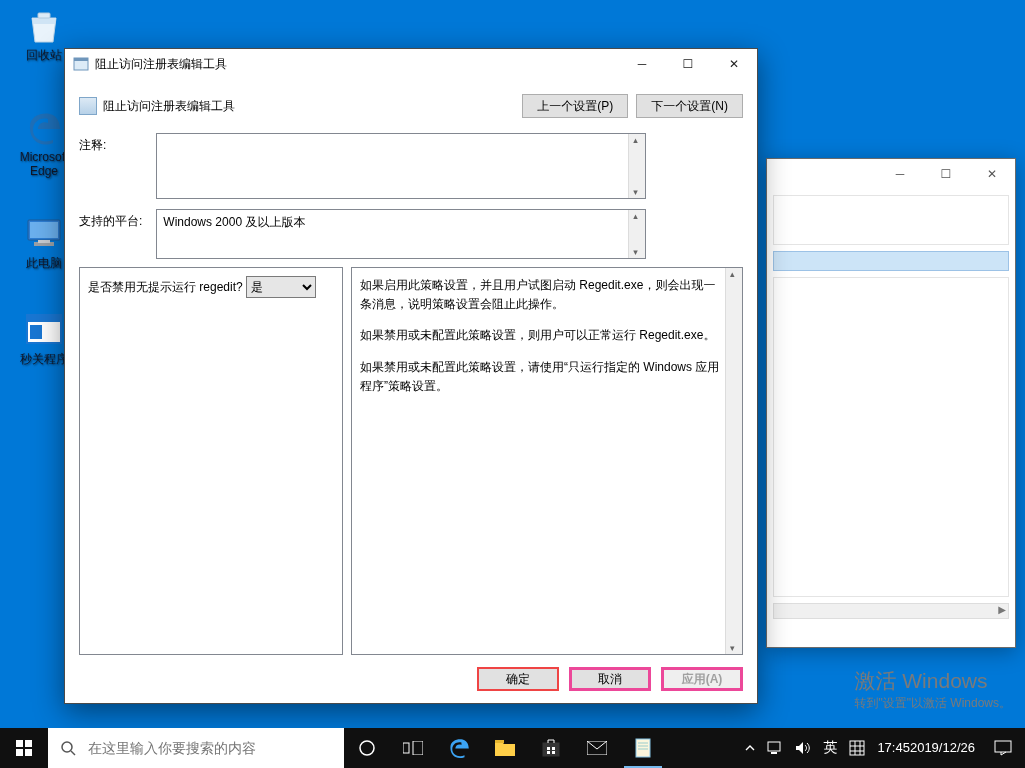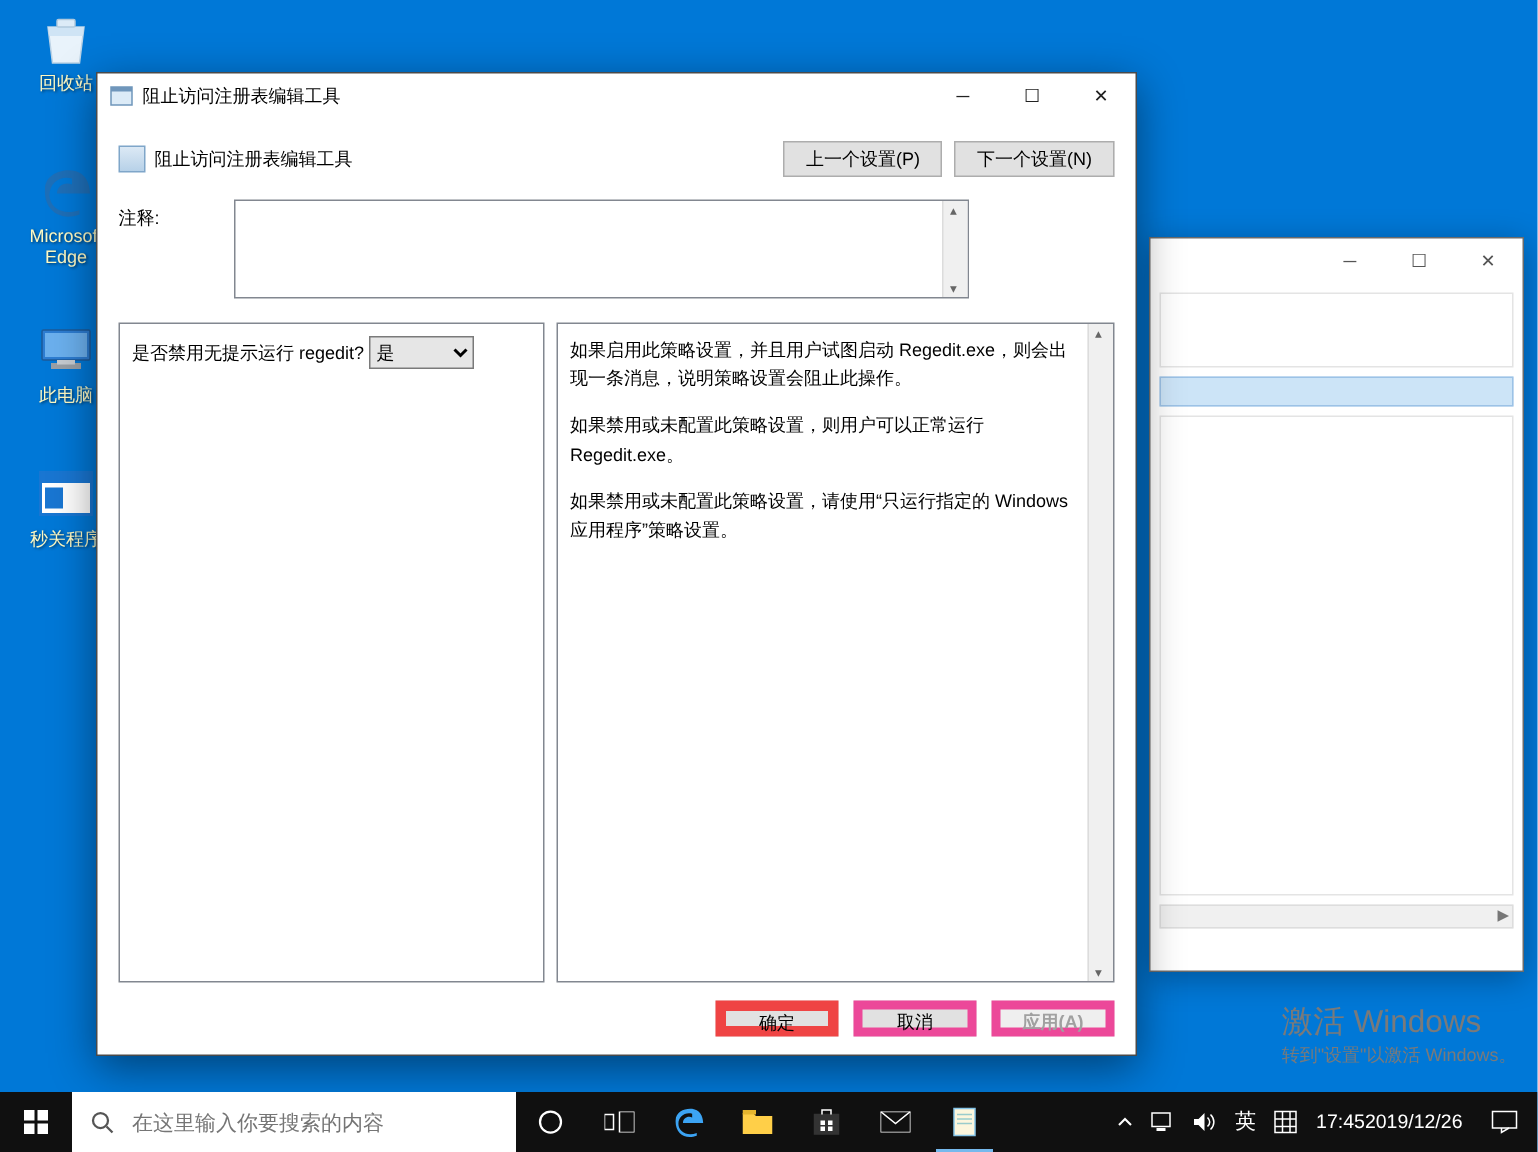--- a/index.html
+++ b/index.html
@@ -1,20 +1,20 @@
 <!DOCTYPE html>
 <html><head>
 <meta charset="utf-8">
 <style>
   * { box-sizing: border-box; margin: 0; padding: 0; font-family: "Microsoft YaHei", "Segoe UI", Tahoma, sans-serif; }
   html, body { width: 1025px; height: 768px; overflow: hidden; }
   body { background: #0078d7; position: relative; font-size: 12px; }
 
   
-  .desktop-icon { position: absolute; width: 72px; text-align: center; color: #fef9c3; font-size: 12px; }
+  .desktop-icon { position: absolute; width: 72px; text-align: center; color: #0f172a; font-size: 12px; }
   .desktop-icon .di-img { width: 40px; height: 40px; margin: 0 auto 2px; display:flex; align-items:center; justify-content:center; }
   .desktop-icon .di-label { text-shadow: 1px 1px 2px rgba(0,0,0,.6); line-height:1.2; }
 
   .recycle-svg { width:40px; height:40px; }
   .edge-svg { width:36px; height:36px; }
   .thispc-svg { width:40px; height:36px; }
   .app-svg { width:38px; height:38px; }
 
   
   .bg-window { position: absolute; left: 766px; top: 158px; width: 250px; height: 490px; background: #fff; border: 1px solid #6b6b6b; box-shadow: 0 4px 20px rgba(0,0,0,.3); }
@@ -54,29 +54,29 @@
   .textpane { display:inline-block; border:1px solid #828790; background:#fff; position:relative; }
   .textpane .tp-inner { padding:4px 6px; font-size:12px; overflow:auto; height:100%; }
   .scroll-v { position:absolute; right:0; top:0; bottom:0; width:17px; background:#f0f0f0; border-left:1px solid #dcdcdc; }
   .scroll-v::before{content:"▴"; position:absolute; top:1px; left:4px; font-size:9px; color:#666;}
   .scroll-v::after{content:"▾"; position:absolute; bottom:1px; left:4px; font-size:9px; color:#666;}
 
   .section-labels { display:flex; margin-top:10px; font-size:12px; }
   .section-labels .sl1 { width:268px; }
 
   .lower { display:flex; flex:1; margin-top:6px; gap:8px; min-height:0; }
-  .options-pane { width:284px; border:1px solid #828790; padding:8px; font-size:12px; }
+  .options-pane { width:264px; border:1px solid #828790; padding:8px; font-size:12px; }
   .options-pane select { font-size:12px; height:22px; width:70px; border:1px solid #7a7a7a; background:#e6e6e6; }
   .help-pane { flex:1; border:1px solid #828790; position:relative; }
   .help-pane .hp-inner { padding:8px 22px 8px 8px; font-size:12px; line-height:1.6; }
   .help-pane p { margin-bottom:12px; }
 
   .dialog-buttons { display:flex; justify-content:flex-end; gap:10px; padding-top:12px; }
-  .dlg-btn { width:82px; height:24px; font-size:12px; border:6px solid #ec4899; background:#e1e1e1; cursor:pointer; }
-  .dlg-btn.primary { border:7px solid #ef4444; background:#e1e1e1;margin-left:44px; }
+  .dlg-btn { width:82px; height:24px; font-size:12px; border:3px solid #ec4899; background:#e1e1e1; cursor:pointer; }
+  .dlg-btn.primary { border:2px solid #ef4444; background:#e1e1e1;margin-left:44px; }
   .dlg-btn:disabled { color:#a0a0a0; background:#efefef; cursor:default;font-weight:bold; }
 
   
   .taskbar { position:absolute; left:0; bottom:0; width:100%; height:40px; background:#101010; display:flex; align-items:center; color:#fff; }
   .taskbar .start { width:48px; height:40px; display:flex; align-items:center; justify-content:center; }
   .win-logo { width:16px; height:16px; display:grid; grid-template-columns:1fr 1fr; grid-template-rows:1fr 1fr; gap:2px; }
   .win-logo span { background:#fff; }
   .searchbox { flex: 0 0 296px; height:40px; background:#fff; display:flex; align-items:center; color:#666; }
   .searchbox .sicon { width:40px; display:flex; align-items:center; justify-content:center; color:#555; }
   .searchbox input { border:none; outline:none; height:50px; flex:1; font-size:14px; color:#ef4444; background:transparent; }
@@ -178,20 +178,27 @@
     <div class="config-area">
 
       <div class="right-col">
         <div style="margin-bottom:8px;">
           <span class="lab">注释:</span>
           <div class="textpane" style="width:490px; height:66px;">
             <div class="tp-inner"></div>
             <div class="scroll-v"></div>
           </div>
         </div>
+        <div>
+          <span class="lab">支持的平台:</span>
+          <div class="textpane" style="width:490px; height:50px;">
+            <div class="tp-inner">Windows 2000 及以上版本</div>
+            <div class="scroll-v"></div>
+          </div>
+        </div>
       </div>
     </div>
 
 
     <div class="lower">
       <div class="options-pane">
         <span>是否禁用无提示运行 regedit?</span>
         <select>
           <option>是</option>
         </select>

